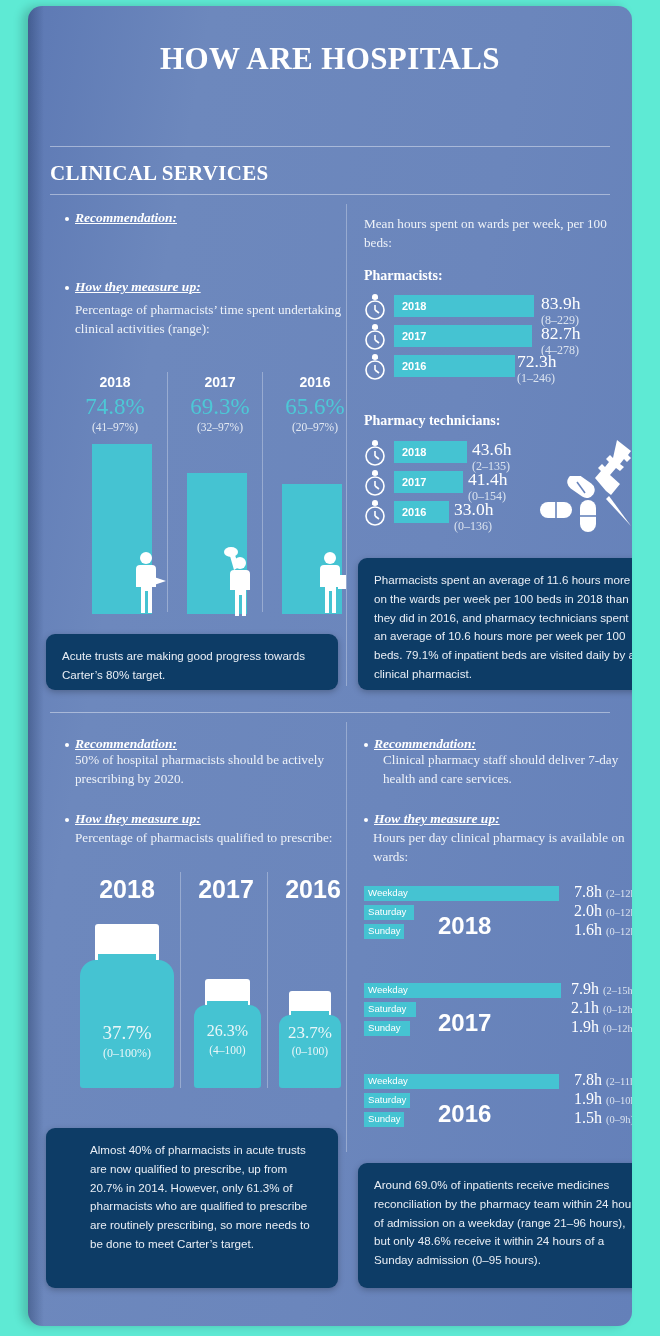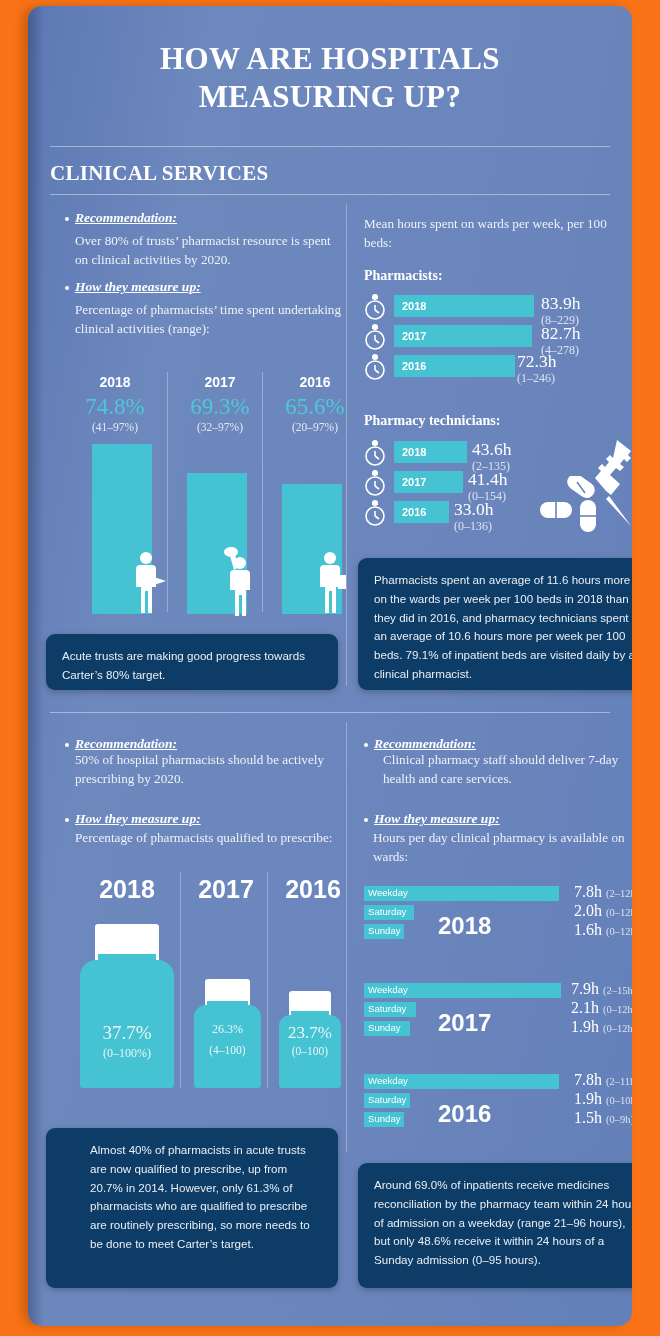--- a/index.html
+++ b/index.html
@@ -5,21 +5,21 @@
   * { box-sizing: border-box; margin: 0; padding: 0; }
   html, body {
     width: 660px; height: 1336px;
     background: #ffffff;
     font-family: "Liberation Serif", serif;
     overflow: hidden;
   }
   .page {
     position: relative;
     width: 660px; height: 1336px;
-    background: #f97316;
+    background: #5eead4;
   }
   .card {
     position: absolute;
     left: 28px; top: 6px;
     width: 604px; height: 1320px;
     background: linear-gradient(100deg, #5d79b4 0%, #6d88bd 22%, #6b86bc 60%, #6480b9 100%);
     border-radius: 14px;
     box-shadow: -6px 0 10px rgba(0,0,0,0.18);
     overflow: hidden;
   }
@@ -202,31 +202,29 @@
   }
 </style>
 </head>
 <body>
 
 <div class="page">
  <div class="card">
 
   <div class="title">
     <div>HOW ARE HOSPITALS</div>
-    <div>MEASURING UP?</div>
   </div>
   <div class="rule" style="left:22px; top:140px; width:560px;"></div>
   <div class="section-head" style="left:22px; top:155px;">CLINICAL SERVICES</div>
   <div class="rule" style="left:22px; top:188px; width:560px;"></div>
 
   <div class="vdiv" style="left:318px; top:198px; height:482px;"></div>
 
   <div class="bullet-dot" style="left:37px; top:211px;"></div>
   <div class="bullet-head" style="left:47px; top:204px;">Recommendation:</div>
-  <div class="body-text" style="left:47px; top:226px; width:272px;">Over 80% of trusts’ pharmacist resource is spent on clinical activities by 2020.</div>
 
   <div class="bullet-dot" style="left:37px; top:280px;"></div>
   <div class="bullet-head" style="left:47px; top:273px;">How they measure up:</div>
   <div class="body-text" style="left:47px; top:295px; width:272px;">Percentage of pharmacists’ time spent undertaking clinical activities (range):</div>
 
   <div class="yr-label" style="left:47px; top:368px; width:80px;">2018</div>
   <div class="pct-big" style="left:47px; top:388px; width:80px;">74.8%</div>
   <div class="pct-range" style="left:47px; top:415px; width:80px;">(41–97%)</div>
   <div class="tealbar" style="left:64px; top:438px; width:60px; height:170px;"></div>
 
@@ -396,21 +394,21 @@
     <div style="position:absolute; left:0; top:36px; width:94px; height:128px; background:#45c3d2; border-radius:16px 16px 3px 3px;"></div>
     <div style="position:absolute; left:18px; top:30px; width:58px; height:28px; background:#45c3d2;"></div>
     <div class="bottle-label" style="top:98px; font-size:19px;">37.7%</div>
     <div class="bottle-label" style="top:122px; font-size:12px;">(0–100%)</div>
   </div>
 
   <div class="bottle" style="left:166px; top:973px; width:67px; height:109px;">
     <div style="position:absolute; left:11px; top:0; width:45px; height:28px; background:#ffffff; border-radius:3px;"></div>
     <div style="position:absolute; left:0; top:26px; width:67px; height:83px; background:#45c3d2; border-radius:12px 12px 3px 3px;"></div>
     <div style="position:absolute; left:13px; top:22px; width:41px; height:20px; background:#45c3d2;"></div>
-    <div class="bottle-label" style="top:43px; font-size:12px;">26.3%</div>
+    <div class="bottle-label" style="top:43px; font-size:16px;">26.3%</div>
     <div class="bottle-label" style="top:65px; font-size:11.5px;">(4–100)</div>
   </div>
 
   <div class="bottle" style="left:251px; top:985px; width:62px; height:97px;">
     <div style="position:absolute; left:10px; top:0; width:42px; height:26px; background:#ffffff; border-radius:3px;"></div>
     <div style="position:absolute; left:0; top:24px; width:62px; height:73px; background:#45c3d2; border-radius:11px 11px 3px 3px;"></div>
     <div style="position:absolute; left:12px; top:20px; width:38px; height:18px; background:#45c3d2;"></div>
     <div class="bottle-label" style="top:32px; font-size:17px;">23.7%</div>
     <div class="bottle-label" style="top:54px; font-size:11.5px;">(0–100)</div>
   </div>

